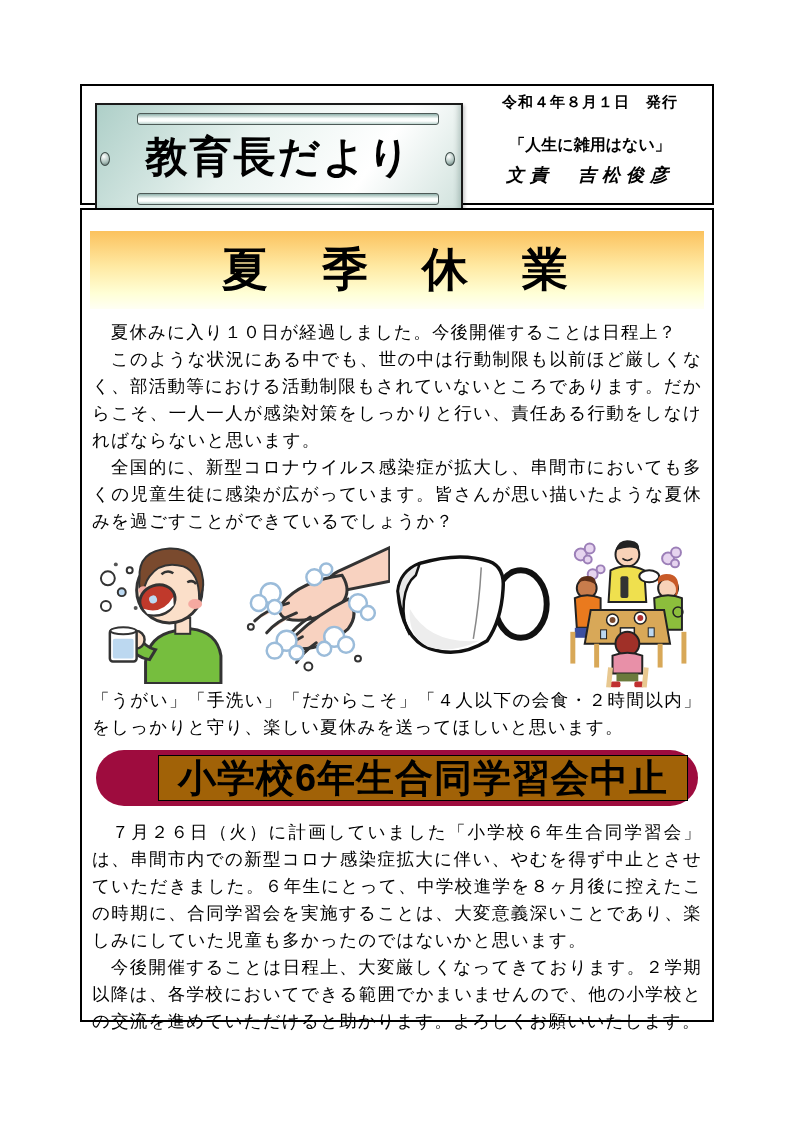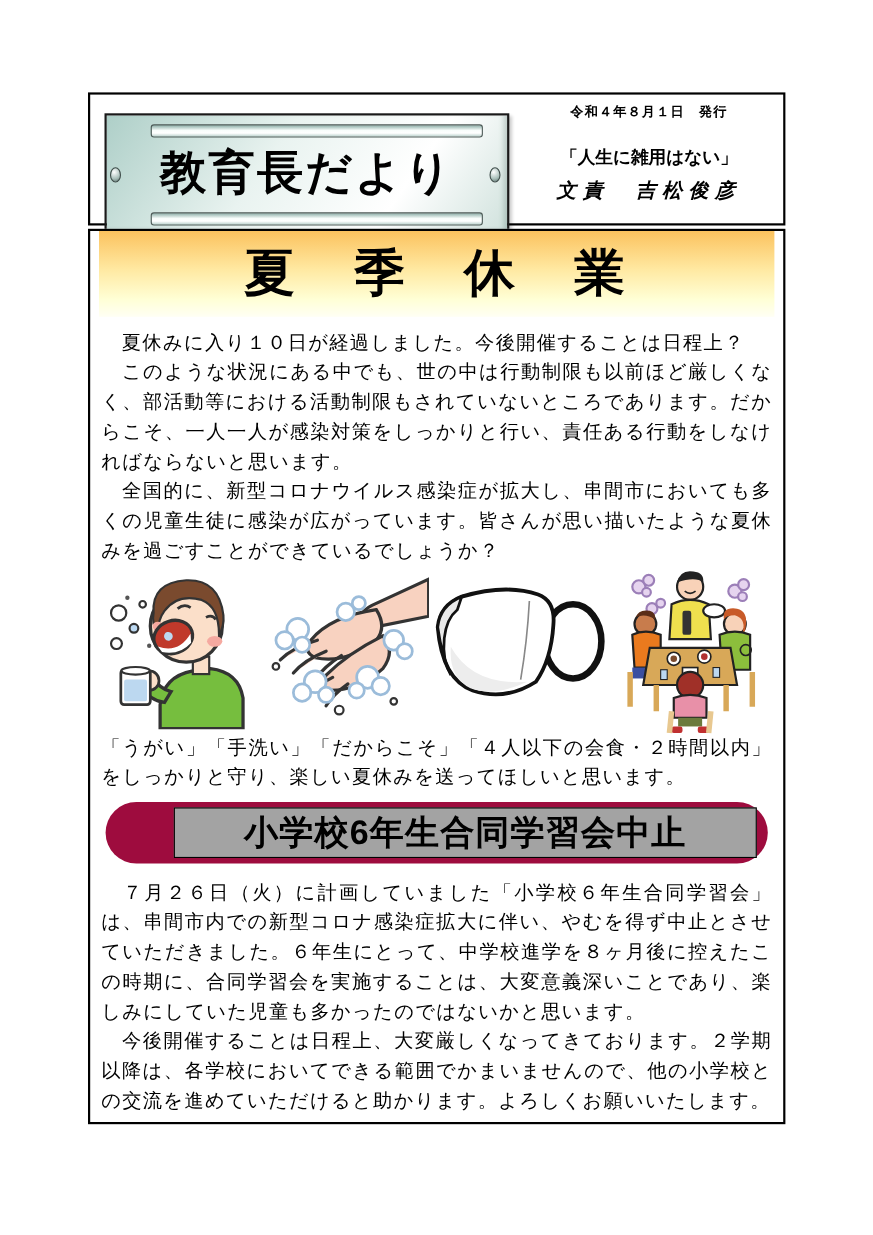--- a/index.html
+++ b/index.html
@@ -35,35 +35,35 @@
   .screw.right { right:6px; }
   .plate-title {
     position:absolute; top:50%; left:50%; transform:translate(-50%,-54%);
     font-family:"Liberation Sans", sans-serif; font-weight:bold;
     font-size:42px; letter-spacing:2px; white-space:nowrap; color:#000;
   }
   .header-right {
     position:absolute; left:390px; top:7px; width:236px; text-align:center;
   }
   .issue-date {
-    font-size:12px; font-weight:bold; letter-spacing:1px; white-space:nowrap;
+    font-size:15px; font-weight:bold; letter-spacing:1px; white-space:nowrap;
   }
   .motto {
     margin-top:23px; font-family:"Liberation Sans", sans-serif; font-weight:bold;
     font-size:16px; white-space:nowrap; letter-spacing:0;
   }
   .author {
     margin-top:7px; font-size:18px; font-weight:bold; letter-spacing:6px;
     white-space:nowrap;
     font-style:italic;
   }
   
   .main-box {
     position:absolute; left:80px; top:208px; width:634px; height:814px;
-    border:2px solid #000; background:#fff; padding:0 8px 0 8px;
+    border:2px solid #000; background:#fff; padding:21px 8px 0 8px;
   }
   .banner-yellow {
     height:78px; display:flex; align-items:center; justify-content:center;
     background:linear-gradient(#fbc25e 0%, #ffe9a2 45%, #ffffd6 80%, #fffff4 100%);
     font-family:"Liberation Sans", sans-serif; font-weight:bold;
     font-size:46px; letter-spacing:4px; margin-bottom:10px; white-space:nowrap;
   }
   .body-text p {
     margin:0; padding:0 2px; font-size:17.5px; line-height:27px;
     letter-spacing:1.2px; text-align:justify; text-justify:inter-character;
@@ -73,24 +73,24 @@
     align-items:center; justify-content:space-between;
   }
   .illustrations svg { display:block; }
   .after-illos { margin-top:4px; }
   .banner-maroon {
     position:relative; height:56px; margin:9px 6px 13px 6px;
     border-radius:28px; background:#9e0c3e;
   }
   .banner-maroon .inner {
     position:absolute; left:62px; right:10px; top:5px; bottom:5px;
-    background:#a3a3a3; border:1px solid #000;
+    background:#a16207; border:1px solid #000;
     display:flex; align-items:center; justify-content:center;
     font-family:"Liberation Sans", sans-serif; font-weight:bold;
-    font-size:31px; letter-spacing:1px; color:#000; white-space:nowrap;
+    font-size:38px; letter-spacing:1px; color:#000; white-space:nowrap;
   }
 </style>
 </head>
 <body>
 
 <div class="header-box">
   <div class="plate">
     <div class="plate-bar top"></div>
     <div class="plate-bar bottom"></div>
     <div class="screw left"></div>

